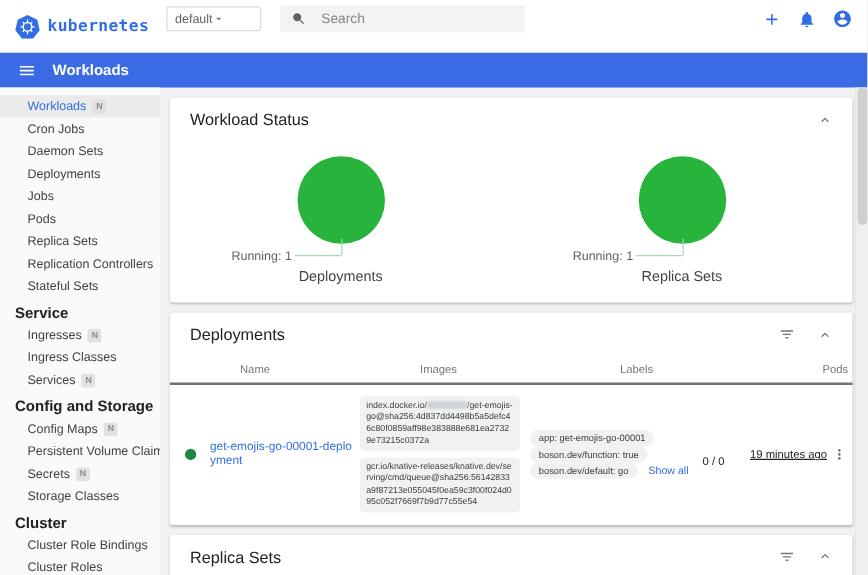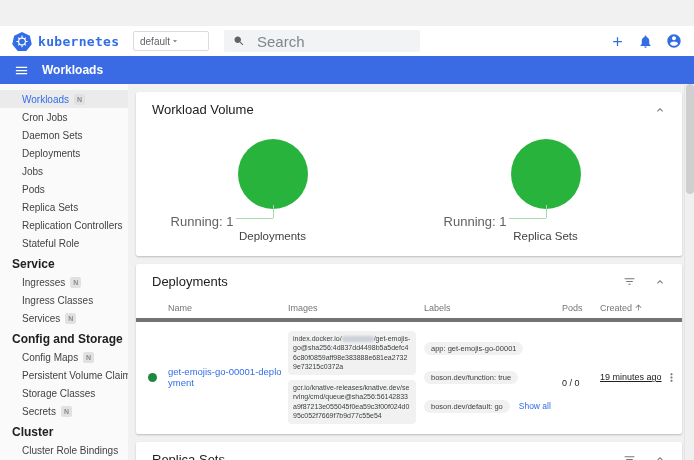--- a/index.html
+++ b/index.html
@@ -1,27 +1,27 @@
 <!DOCTYPE html>
 <html><head>
 <meta charset="utf-8">
 <style>
   * { box-sizing: border-box; margin: 0; padding: 0; }
   html,body { width:694px; height:460px; overflow:hidden; }
   body { font-family:"Liberation Sans",sans-serif; background:#f1f1f1; color:#202124; }
 
   
-  .topbar { height:30px; background:#fff; position:relative; display:flex; align-items:center; z-index:3;margin-top:26px; }
+  .topbar { height:42px; background:#fff; position:relative; display:flex; align-items:center; z-index:3; }
   .brand { display:flex; align-items:center; gap:6px; padding-left:12px; cursor:pointer; }
   .brand-text { color:#326de6; font-family:"DejaVu Sans Mono",monospace; font-weight:bold; font-size:13px; letter-spacing:.3px; }
   .ns-select { position:absolute; left:133px; top:5px; width:76px; height:20px; border:1px solid #dadce0; border-radius:2px;
                display:flex; align-items:center; justify-content:flex-start; padding:0 6px; font-size:10px; color:#5f6368; cursor:pointer; background:#fff; }
   .searchbar { position:absolute; left:224px; top:4px; width:196px; height:22px; background:#f1f3f4; border-radius:2px;
                display:flex; align-items:center; padding:0 9px; gap:12px; }
-  .searchbar input { border:none; background:transparent; outline:none; font-size:15px; width:140px; color:#202124; font-family:"Liberation Sans",sans-serif; }
+  .searchbar input { border:none; background:transparent; outline:none; font-size:11px; width:140px; color:#202124; font-family:"Liberation Sans",sans-serif; }
   .searchbar input::placeholder { color:#80868b; }
   .top-actions { position:absolute; right:12px; top:0; height:30px; display:flex; align-items:center; gap:13px; }
   .icon-btn { display:flex; align-items:center; justify-content:center; cursor:pointer; background:none; border:none; padding:0; }
 
   
   .appbar { height:28px; background:#3b6be4; display:flex; align-items:center; gap:13px; padding-left:14px; }
   .appbar-title { color:#fff; font-size:12px; font-weight:bold; }
 
   
   .layout { display:flex; height:402px; }
@@ -39,36 +39,36 @@
   .card { background:#fff; border-radius:2px; box-shadow:0 1px 2px rgba(0,0,0,.22); margin-bottom:8px; }
   .card-head { display:flex; align-items:center; justify-content:space-between; padding:10px 16px 8px 16px; }
   .card-title { font-size:13px; color:#202124; }
   .head-icons { display:flex; align-items:center; gap:18px; }
 
   
   .charts-row { display:flex; padding-bottom:14px; }
   .chart-block { width:50%; display:flex; flex-direction:column; align-items:center; }
   .pie { width:70px; height:70px; border-radius:50%; background:#28b43c; margin-top:14px; }
   .legend-row { position:relative; width:100%; height:16px; }
-  .legend-text { position:absolute; right:calc(50% + 39px); top:5px; font-size:13px; color:#616161; white-space:nowrap; }
+  .legend-text { position:absolute; right:calc(50% + 39px); top:5px; font-size:10px; color:#616161; white-space:nowrap; }
   .lh { position:absolute; right:50%; width:37px; top:9px; border-top:1px solid #a8d9b0; }
   .lv { position:absolute; left:50%; top:-4px; height:13px; border-left:1px solid #a8d9b0; }
   .chart-name { font-size:11.5px; color:#424242; margin-top:5px; }
 
   
   .tbl-head, .tbl-row { display:grid; grid-template-columns:32px 120px 136px 138px 38px 60px 22px; align-items:center; }
-  .tbl-head { height:25px; border-bottom:4px solid #737373; font-size:9px; color:#757575; }
+  .tbl-head { height:25px; border-bottom:2px solid #737373; font-size:9px; color:#757575;gap:24px; }
   .th { display:flex; align-items:center; gap:2px; cursor:pointer; }
   .tbl-row { padding:9px 0 10px 0; }
   .dot { width:9px; height:9px; border-radius:50%; background:#1e883e; margin:0 auto; }
   .name-link { color:#326de6; font-size:9.5px; text-decoration:none; cursor:pointer; word-break:break-all; padding-right:6px; }
   .img-cell { display:flex; flex-direction:column; gap:5px; padding-right:8px; }
   .chip { background:#f1f1f1; border-radius:4px; padding:3px 5px; font-size:7px; line-height:1.35; color:#3c4043; word-break:break-all; }
   .redacted { display:inline-block; width:32px; height:6px; background:#ccd2d9; border-radius:2px; filter:blur(1px); vertical-align:middle; }
-  .lbl-cell { display:flex; flex-direction:column; gap:16px; align-items:flex-start; padding-right:4px; }
+  .lbl-cell { display:flex; flex-direction:column; gap:0; align-items:flex-start; padding-right:4px; }
   .lbl-chip { background:#f1f1f1; border-radius:8px; padding:2px 7px; font-size:7.5px; color:#3c4043; white-space:nowrap; }
   .lbl-last { display:flex; align-items:center; gap:9px; }
   .show-all { color:#326de6; font-size:8.5px; cursor:pointer; white-space:nowrap; }
   .pods-cell { font-size:9px; color:#202124;margin-top:12px; }
   .created-cell { font-size:9px; color:#202124; text-decoration:underline; white-space:nowrap; }
   .menu-cell { display:flex; justify-content:center; cursor:pointer; }
 </style>
 </head>
 <body>
 
@@ -161,21 +161,21 @@
     <div class="side-item">
         <span>Pods</span>
       </div>
     <div class="side-item">
         <span>Replica Sets</span>
       </div>
     <div class="side-item">
         <span>Replication Controllers</span>
       </div>
     <div class="side-item">
-        <span>Stateful Role</span>
+        <span>Stateful Sets</span>
       </div>
 
     <div class="side-header">Service</div>
     <div class="side-item">
       <span>Ingresses</span>
       <span class="nbadge">N</span>
     </div>
     <div class="side-item">
         <span>Ingress Classes</span>
       </div>
@@ -187,41 +187,41 @@
     <div class="side-header">Config and Storage</div>
     <div class="side-item">
       <span>Config Maps</span>
       <span class="nbadge">N</span>
     </div>
     <div class="side-item">
       <span>Persistent Volume Claims</span>
 
     </div>
     <div class="side-item">
+      <span>Secrets</span>
+      <span class="nbadge">N</span>
+    </div>
+    <div class="side-item">
         <span>Storage Classes</span>
       </div>
-    <div class="side-item">
-      <span>Secrets</span>
-      <span class="nbadge">N</span>
-    </div>
 
     <div class="side-header">Cluster</div>
     <div class="side-item">
         <span>Cluster Role Bindings</span>
       </div>
     <div class="side-item">
         <span>Cluster Roles</span>
       </div>
   </nav>
 
   <main class="content">
 
     <section class="card">
       <div class="card-head">
-        <span class="card-title">Workload Volume</span>
+        <span class="card-title">Workload Status</span>
         <button class="icon-btn">
           <svg width="12" height="12" viewBox="0 0 24 24">
               <path d="M7.41 15.41L12 10.83l4.59 4.58L18 14l-6-6-6 6z" fill="#757575"></path>
             </svg>
         </button>
       </div>
       <div class="charts-row">
         <div class="chart-block">
           <div class="pie"></div>
           <div class="legend-row">

